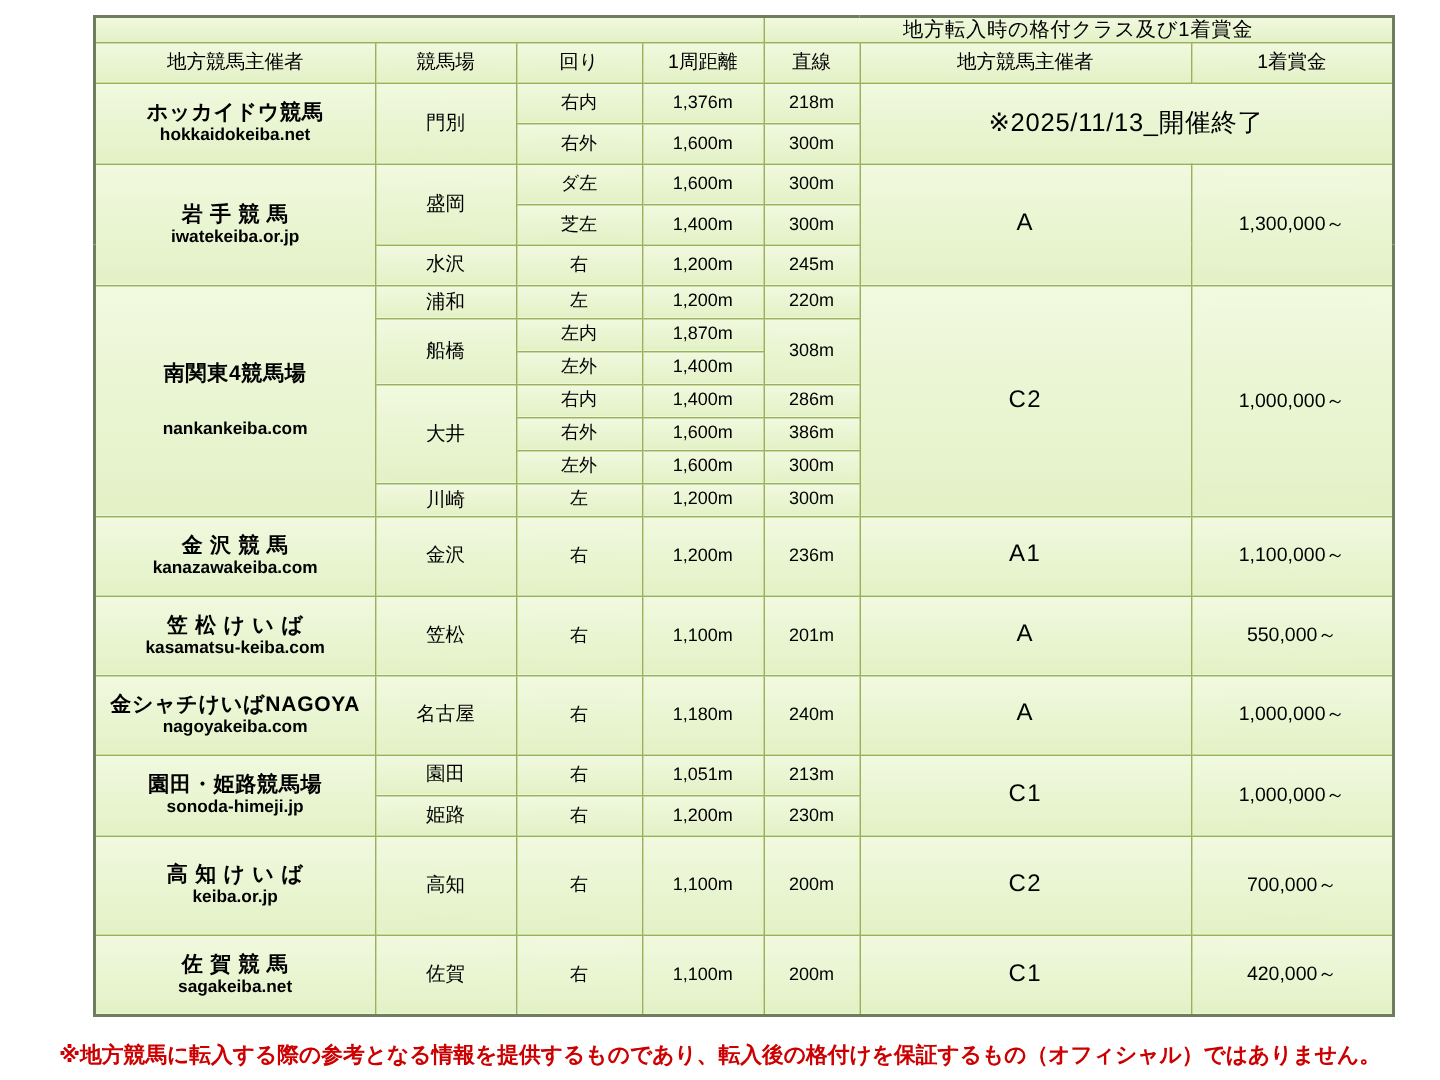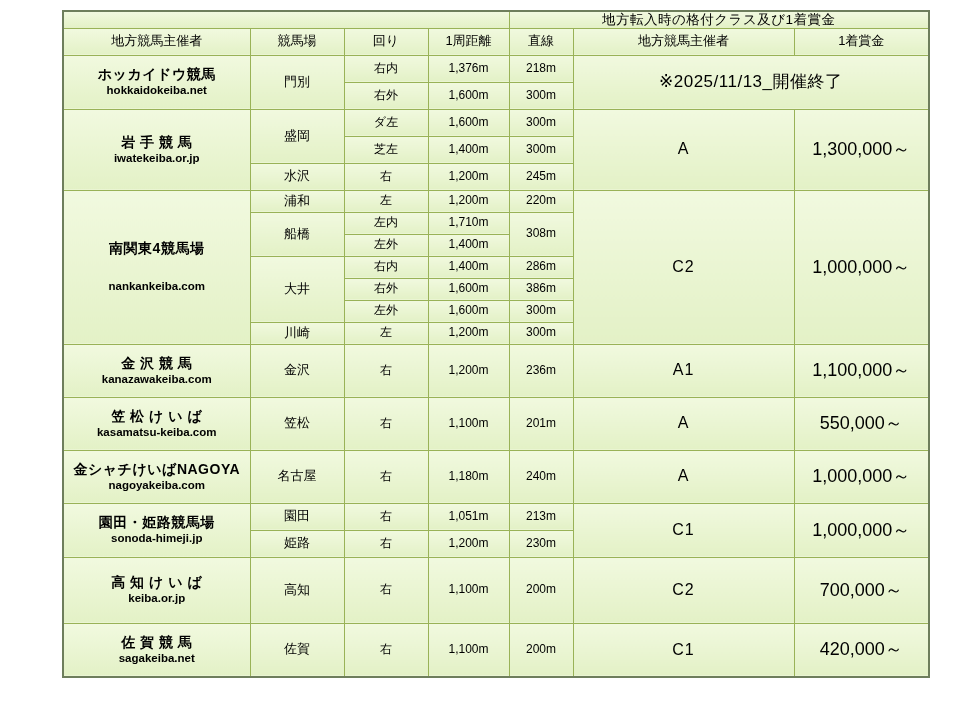--- a/index.html
+++ b/index.html
@@ -28,21 +28,21 @@
   th.col-h { font-weight:bold; font-size:13px;margin-left:24px; }
   .org-inner { display:flex; flex-direction:column; align-items:center; justify-content:center; gap:2px; }
   .org-inner.spread { gap:24px; }
   .org-name { font-weight:bold; font-size:14px; letter-spacing:0.5px; white-space:nowrap; }
   .org-site { font-weight:bold; font-size:11.5px; white-space:nowrap; }
   .course   { font-size:13px; }
   .turn     { font-size:12px; }
   .lap      { font-size:12px; }
   .straight { font-size:12px; }
   .class-cell { font-size:16px; letter-spacing:1px; }
-  .prize    { font-size:18px; }
+  .prize    { font-size:13px; }
   .notice   { font-size:17px; letter-spacing:0.5px;margin-top:21px; }
   .footnote {
     position:absolute; left:0; right:0; top:694px;
     text-align:center; color:#cc0000; font-weight:bold;
     font-size:14.5px; white-space:nowrap; letter-spacing:0;
   }
 </style>
 </head>
 <body>
 
@@ -130,21 +130,21 @@
         <td class="course">浦和</td>
         <td class="turn">左</td>
         <td class="lap">1,200m</td>
         <td class="straight">220m</td>
         <td rowspan="7" class="class-cell">C2</td>
         <td rowspan="7" class="prize">1,000,000～</td>
       </tr>
       <tr class="h22">
         <td rowspan="2" class="course">船橋</td>
         <td class="turn">左内</td>
-        <td class="lap">1,710m</td>
+        <td class="lap">1,870m</td>
         <td rowspan="2" class="straight">308m</td>
       </tr>
       <tr class="h22">
         <td class="turn">左外</td>
         <td class="lap">1,400m</td>
       </tr>
       <tr class="h22">
         <td rowspan="3" class="course">大井</td>
         <td class="turn">右内</td>
         <td class="lap">1,400m</td>
@@ -259,13 +259,14 @@
         <td class="turn">右</td>
         <td class="lap">1,100m</td>
         <td class="straight">200m</td>
         <td class="class-cell">C1</td>
         <td class="prize">420,000～</td>
       </tr>
     </tbody>
       </table>
   </div>
 
+  <div class="footnote">※地方競馬に転入する際の参考となる情報を提供するものであり、転入後の格付けを保証するもの（オフィシャル）ではありません。</div>
 </div>
 
 </body></html>

